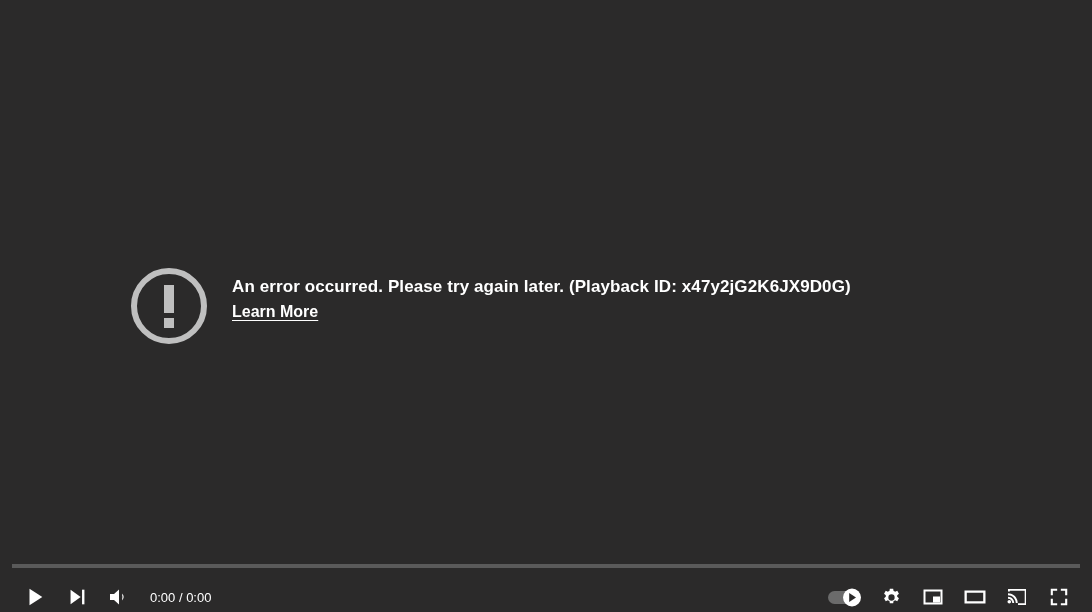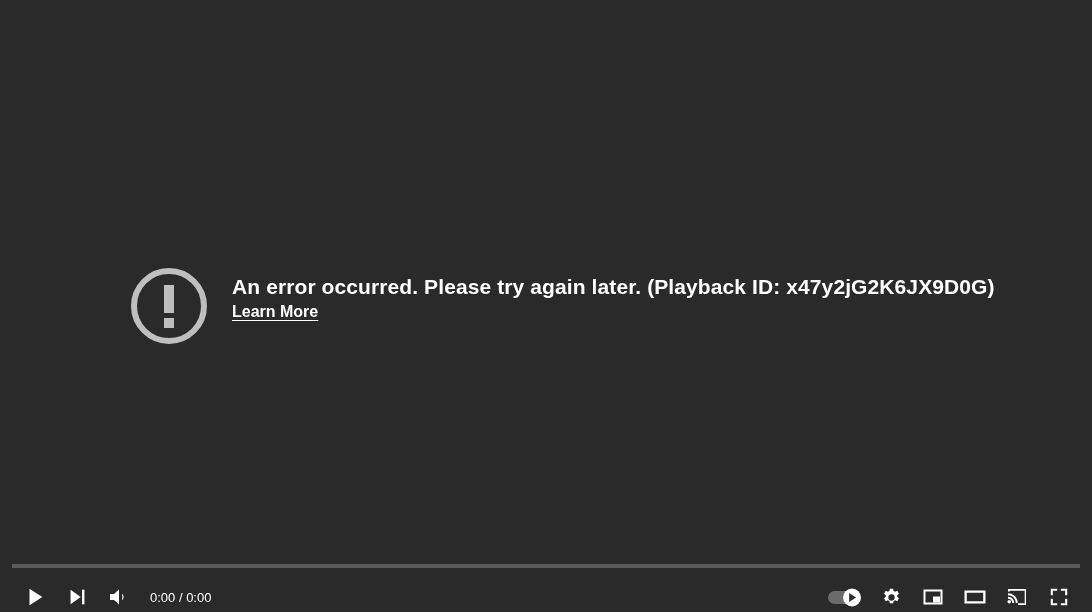--- a/index.html
+++ b/index.html
@@ -36,21 +36,21 @@
     margin-top: 0px;
   }
 
   .error-text-wrap {
     margin-left: 22px;
     padding-top: 10px;
   }
 
   .error-message {
     color: #ffffff;
-    font-size: 21px;
+    font-size: 17px;
     font-weight: bold;
     line-height: 24px;
     white-space: nowrap;
     letter-spacing: 0.1px;
   }
 
   .error-link {
     display: inline-block;
     margin-top: 1px;
     color: #ffffff;

